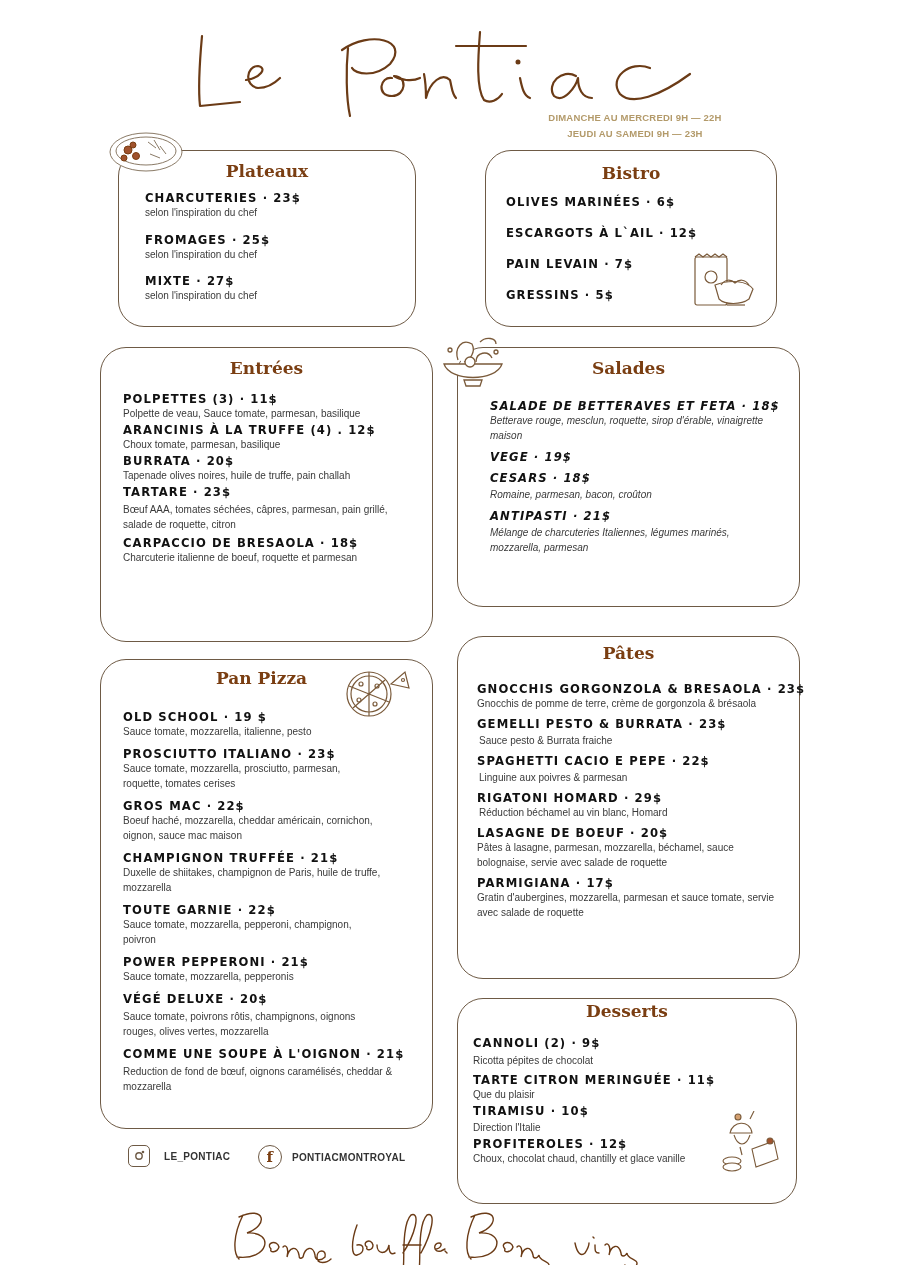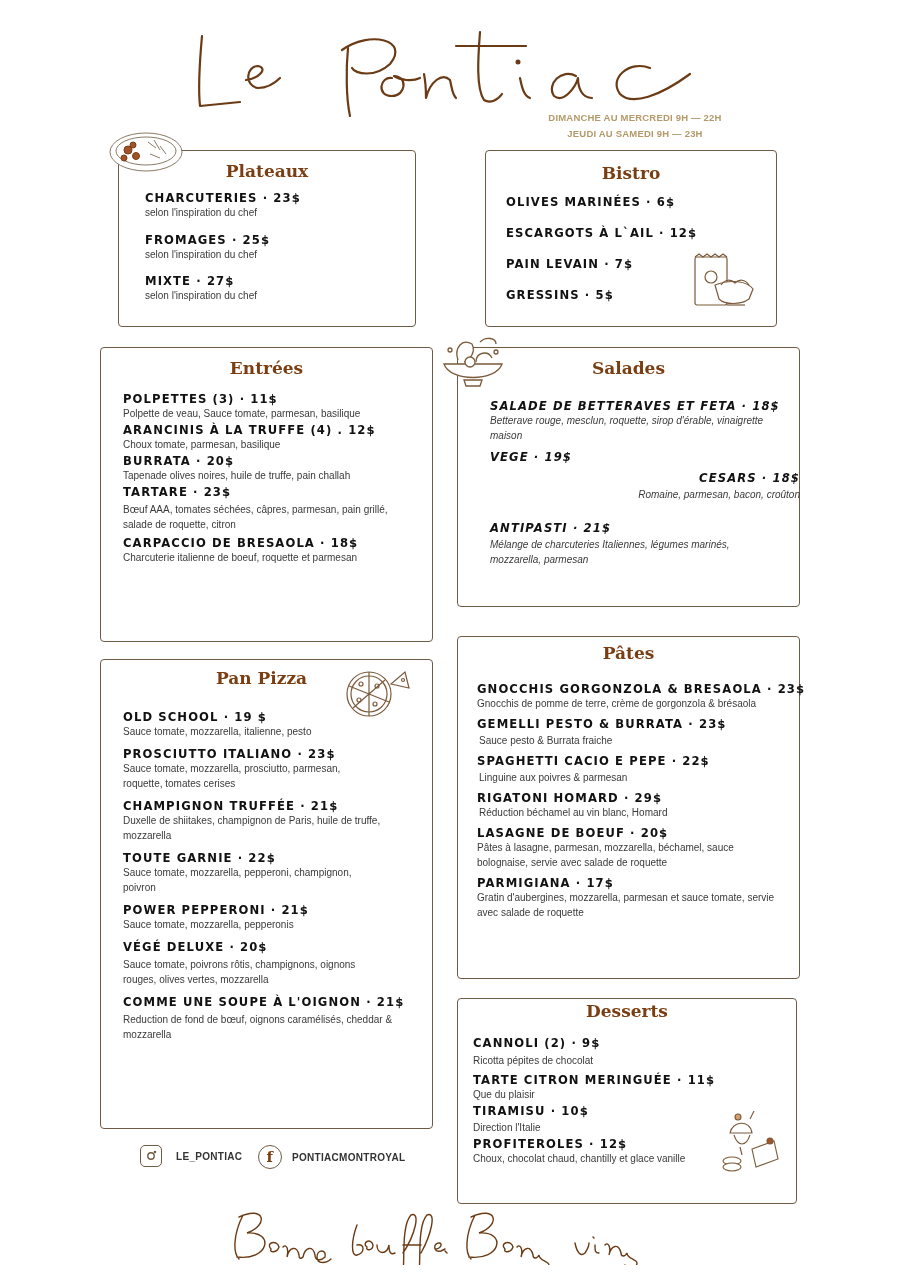--- a/index.html
+++ b/index.html
@@ -6,21 +6,21 @@
   html, body { width: 900px; height: 1273px; background: #ffffff; overflow: hidden; }
   body { position: relative; font-family: "Liberation Sans", sans-serif; color: #1a1a1a; }
 
   .logo { position: absolute; left: 180px; top: 18px; width: 560px; height: 100px; }
   .logo svg { width: 100%; height: 100%; }
   .logo-text { position: absolute; left: 0; top: 0; opacity: 0; }
 
   .hours { position: absolute; left: 530px; top: 110px; width: 210px; text-align: center;
            font-size: 9.5px; font-weight: bold; color: #b39a6a; line-height: 16px; letter-spacing: 0.2px; }
 
-  .card { position: absolute; border: 1.3px solid #6e5a45; border-radius: 4px; background: #fff; }
+  .card { position: absolute; border: 1.3px solid #6e5a45; border-radius: 26px; background: #fff; }
   .card-title { position: absolute; left: 0; right: 0; text-align: center;
                 font-family: "DejaVu Serif", serif; font-weight: bold; color: #7a3e12; font-size: 17px; }
   .items { position: absolute; }
   .item-name { font-weight: 900; font-size: 11.6px; letter-spacing: 1.1px; color: #111; white-space: nowrap;
                font-family: "DejaVu Sans", sans-serif; }
   .item-desc { font-size: 10px; color: #3a3a3a; line-height: 15px; }
   .illus { position: absolute; }
   .illus svg { width: 100%; height: 100%; }
 
   .social { position: absolute; top: 1145px; display: flex; align-items: center; gap: 10px;
@@ -143,21 +143,21 @@
 <div class="card" style="left:457px;top:347px;width:343px;height:260px;">
   <div class="card-title" style="top:10px;">Salades</div>
   <div class="items" style="left:32px;top:51px;width:310px;font-style:italic;">
     <div style="margin-bottom:7px;">
       <div class="item-name">SALADE DE BETTERAVES ET FETA · 18$</div>
       <div class="item-desc" style="width:295px;">Betterave rouge, mesclun, roquette, sirop d'érable, vinaigrette maison</div>
     </div>
     <div style="margin-bottom:7px;">
       <div class="item-name">VEGE · 19$</div>
     </div>
-    <div style="margin-bottom:19px;text-align:right;">
+    <div style="margin-bottom:7px;">
       <div class="item-name" style="margin-bottom:2px;">CESARS ·  18$</div>
       <div class="item-desc">Romaine, parmesan, bacon, croûton</div>
     </div>
     <div>
       <div class="item-name" style="margin-bottom:2px;">ANTIPASTI · 21$</div>
       <div class="item-desc" style="width:280px;">Mélange de charcuteries Italiennes, légumes marinés, mozzarella, parmesan</div>
     </div>
   </div>
 </div>
 <div class="illus" style="left:440px;top:330px;width:66px;height:58px;">
@@ -176,20 +176,24 @@
 <div class="card" style="left:100px;top:659px;width:333px;height:470px;">
   <div class="card-title" style="top:8px;left:-10px;">Pan Pizza</div>
   <div class="items" style="left:22px;top:50px;width:308px;">
     <div style="margin-bottom:8px;">
       <div class="item-name">OLD SCHOOL · 19 $</div>
       <div class="item-desc">Sauce tomate, mozzarella, italienne, pesto</div>
     </div>
     <div style="margin-bottom:8px;">
       <div class="item-name">PROSCIUTTO ITALIANO · 23$</div>
       <div class="item-desc" style="width:220px;">Sauce tomate, mozzarella, prosciutto, parmesan, roquette, tomates cerises</div>
+    </div>
+    <div style="margin-bottom:8px;">
+      <div class="item-name">GROS MAC · 22$</div>
+      <div class="item-desc" style="width:260px;">Boeuf haché, mozzarella, cheddar américain, cornichon, oignon, sauce mac maison</div>
     </div>
     <div style="margin-bottom:8px;">
       <div class="item-name">CHAMPIGNON TRUFFÉE · 21$</div>
       <div class="item-desc" style="width:295px;">Duxelle de shiitakes, champignon de Paris, huile de truffe, mozzarella</div>
     </div>
     <div style="margin-bottom:8px;">
       <div class="item-name">TOUTE GARNIE · 22$</div>
       <div class="item-desc" style="width:230px;">Sauce tomate, mozzarella, pepperoni, champignon, poivron</div>
     </div>
     <div style="margin-bottom:8px;">
@@ -278,21 +282,21 @@
       <circle cx="18" cy="6" r="3" fill="#d4a070"></circle>
       <path d="M30 8 L34 0"></path>
       <ellipse cx="12" cy="50" rx="9" ry="4"></ellipse>
       <ellipse cx="12" cy="56" rx="9" ry="4"></ellipse>
       <path d="M32 38 L54 30 L58 48 L36 56 Z"></path>
       <circle cx="50" cy="30" r="3" fill="#a0522d"></circle>
     </svg>
   </div>
 </div>
 
-<div class="social" style="left:140px;">
+<div class="social" style="left:128px;">
   <div class="ic" style="border-radius:5px;">
     <svg width="14" height="14" viewBox="0 0 14 14" fill="none" stroke="#6e5a45" stroke-width="1.4">
         <circle cx="7" cy="7" r="3.2"></circle>
         <circle cx="11" cy="3" r="0.6" fill="#6e5a45"></circle>
       </svg>
   </div>
   <span style="margin-left:4px;">LE_PONTIAC</span>
 </div>
 <div class="social" style="left:258px;">
   <div class="ic" style="border-radius:50%;width:24px;height:24px;font-family:'DejaVu Serif',serif;font-size:15px;color:#7a3e12;">f</div>

